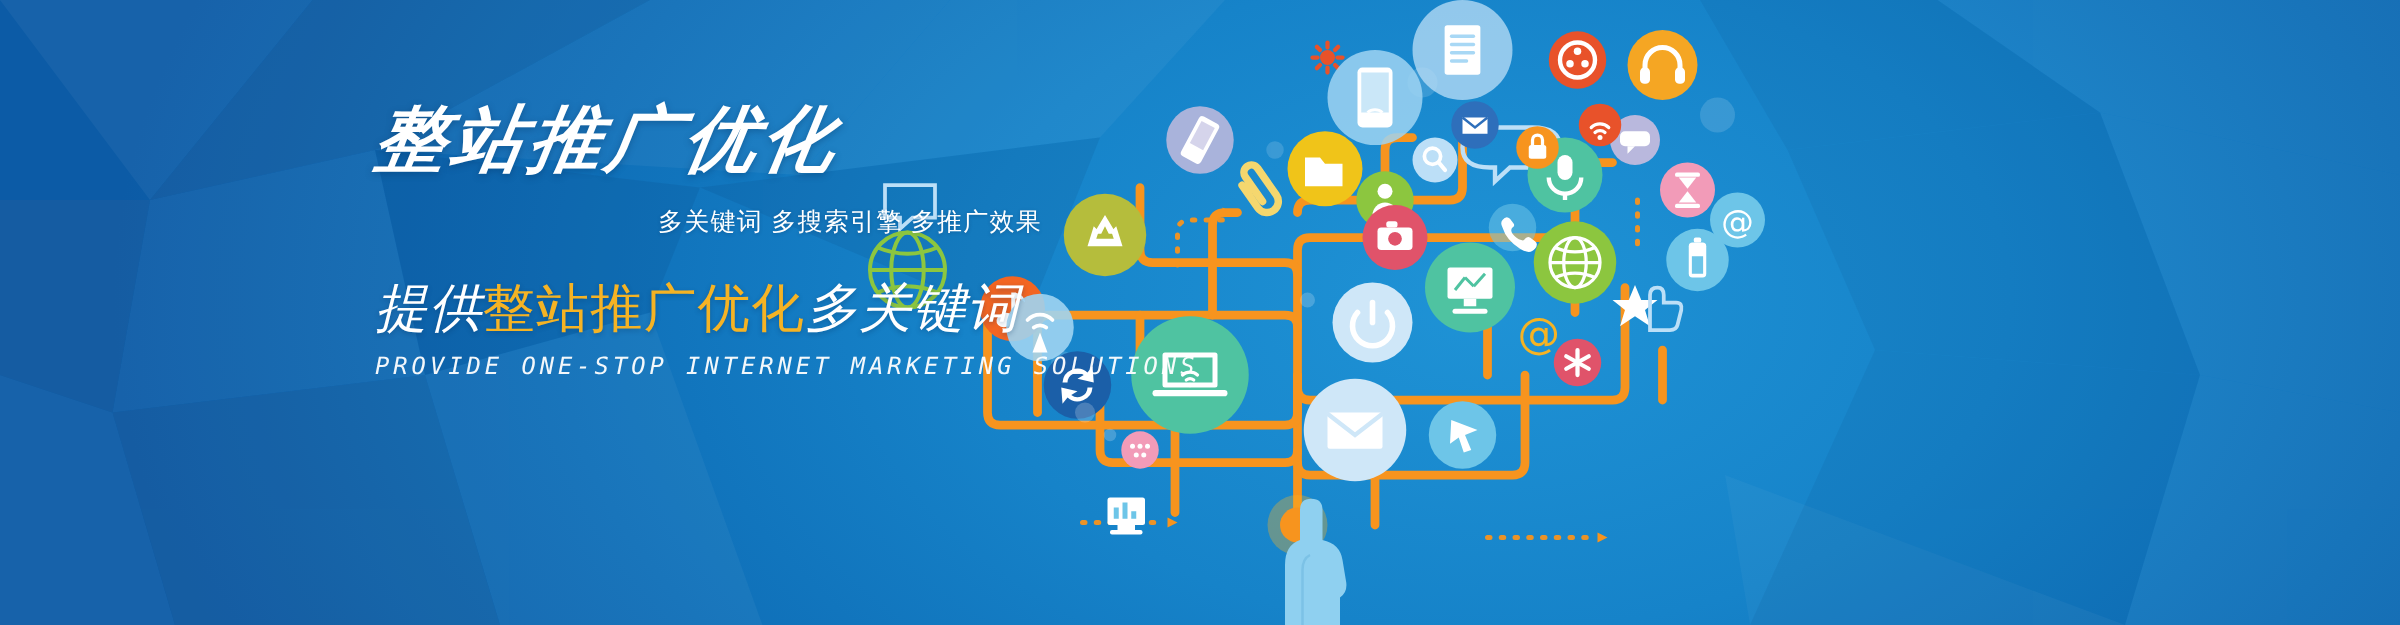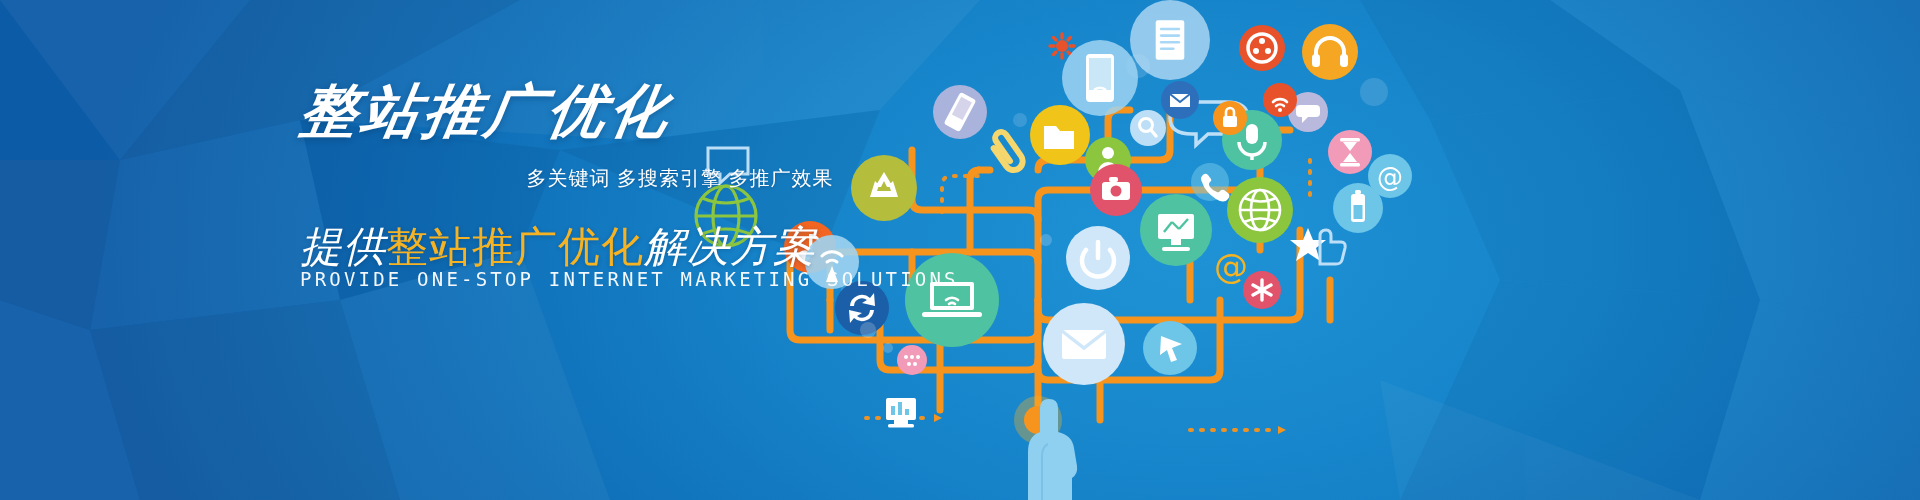--- a/index.html
+++ b/index.html
@@ -51,26 +51,28 @@
     margin-top:38px;
     font-size:42px;
     line-height:1;
     white-space:nowrap;
     letter-spacing:1px;
     text-shadow:0 1px 4px rgba(3,44,86,.30);
   }
   .tagline .w{color:#ffffff;font-style:italic;}
   .tagline .y{color:#f5b324;}
   .english{
+    margin-top:14px;
     font-size:19px;
     color:#ffffff;
     letter-spacing:3.2px;
     white-space:nowrap;
     font-family:"DejaVu Sans Mono","Liberation Mono",monospace;
     opacity:.95;
+    font-style:italic;
   }
 
   
   .tree{position:absolute;left:690px;top:0;width:880px;height:500px;z-index:4;}
   .tree svg{display:block;width:100%;height:100%;overflow:visible;}
 </style>
 </head>
 <body>
 
 <div class="banner">
@@ -106,21 +108,21 @@
         <polygon points="1680,90 1760,300 1500,280 1430,120"></polygon>
         <polygon points="1760,300 1700,500 1400,500 1500,280"></polygon>
       </g>
     </svg>
   </div>
 
   <div class="copy">
     <div class="headline">整站推广优化</div>
     <div class="subline">多关键词 多搜索引擎 多推广效果</div>
     <div class="tagline">
-      <span class="w">提供</span><span class="y">整站推广优化</span><span class="w">解决方案</span>
+      <span class="w">提供</span><span class="y">整站推广优化</span><span class="w">多关键词</span>
     </div>
     <div class="english">PROVIDE ONE-STOP INTERNET MARKETING SOLUTIONS</div>
   </div>
 
   <div class="tree">
     <svg viewBox="0 0 880 500">
       <defs>
         <g id="glyph-doc">
           <rect x="-13" y="-18" width="26" height="36" rx="2" fill="#fff"></rect>
           <g stroke="#a8d8f5" stroke-width="2.4" stroke-linecap="round">

